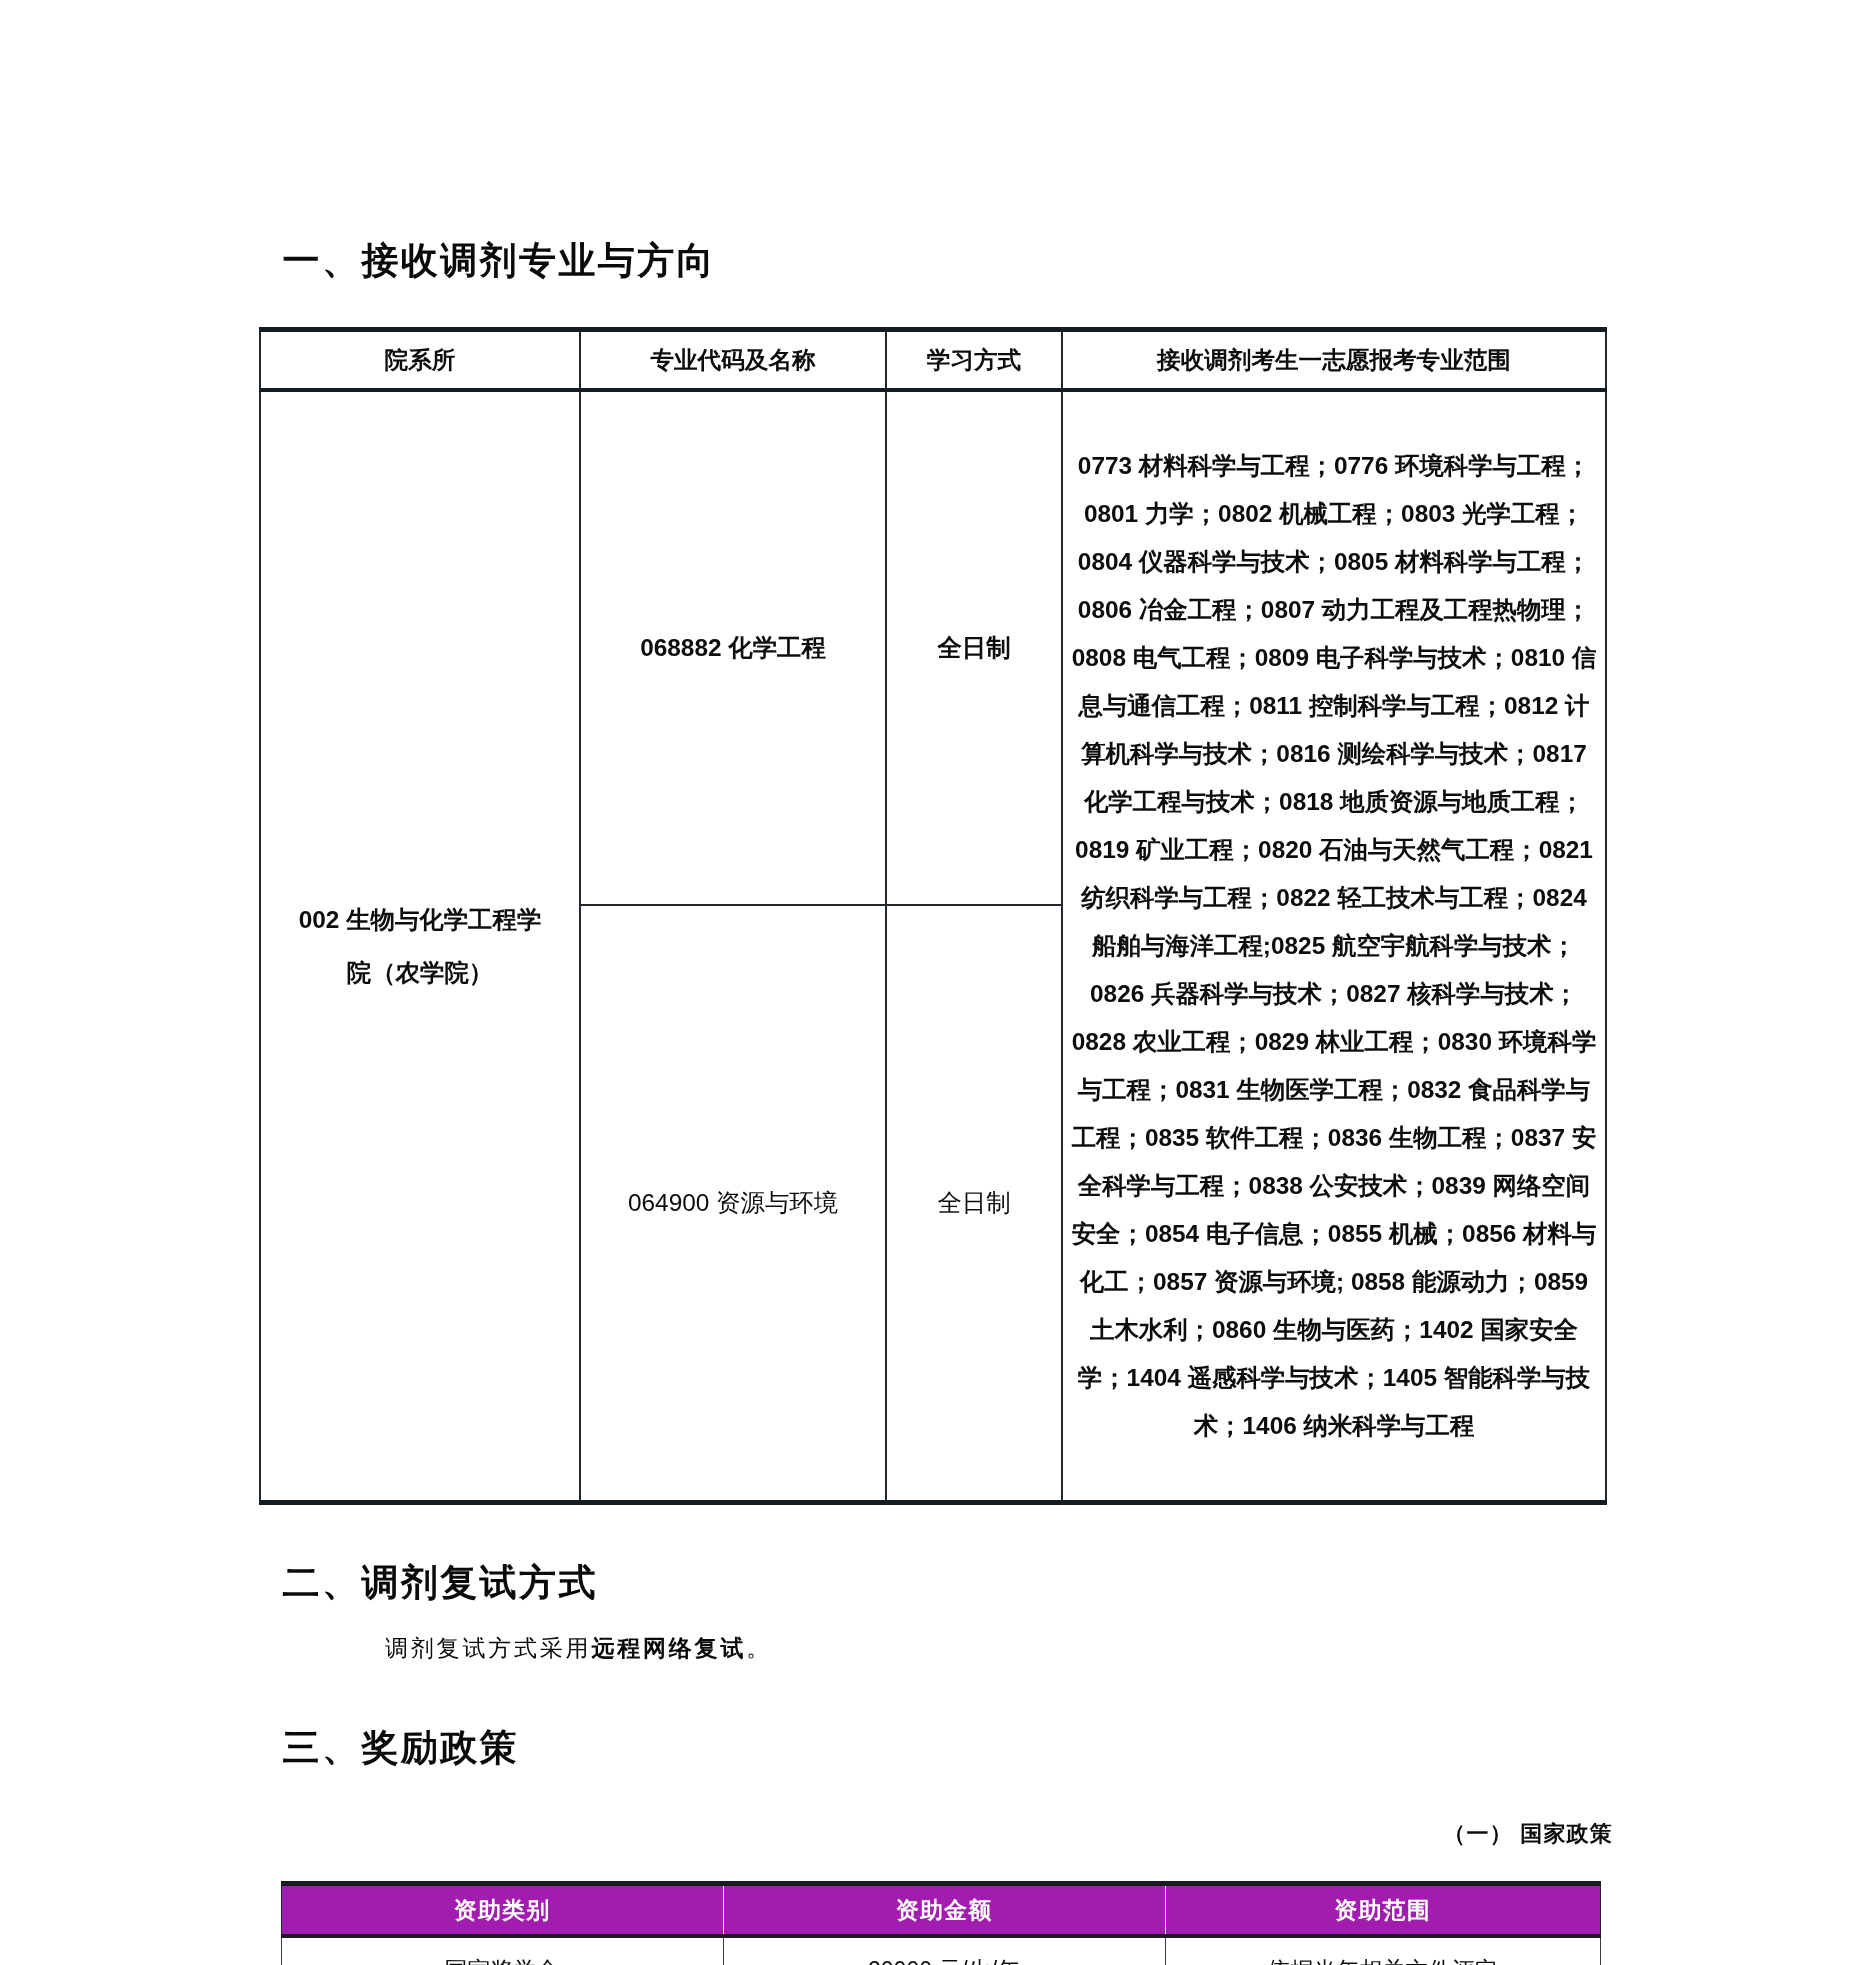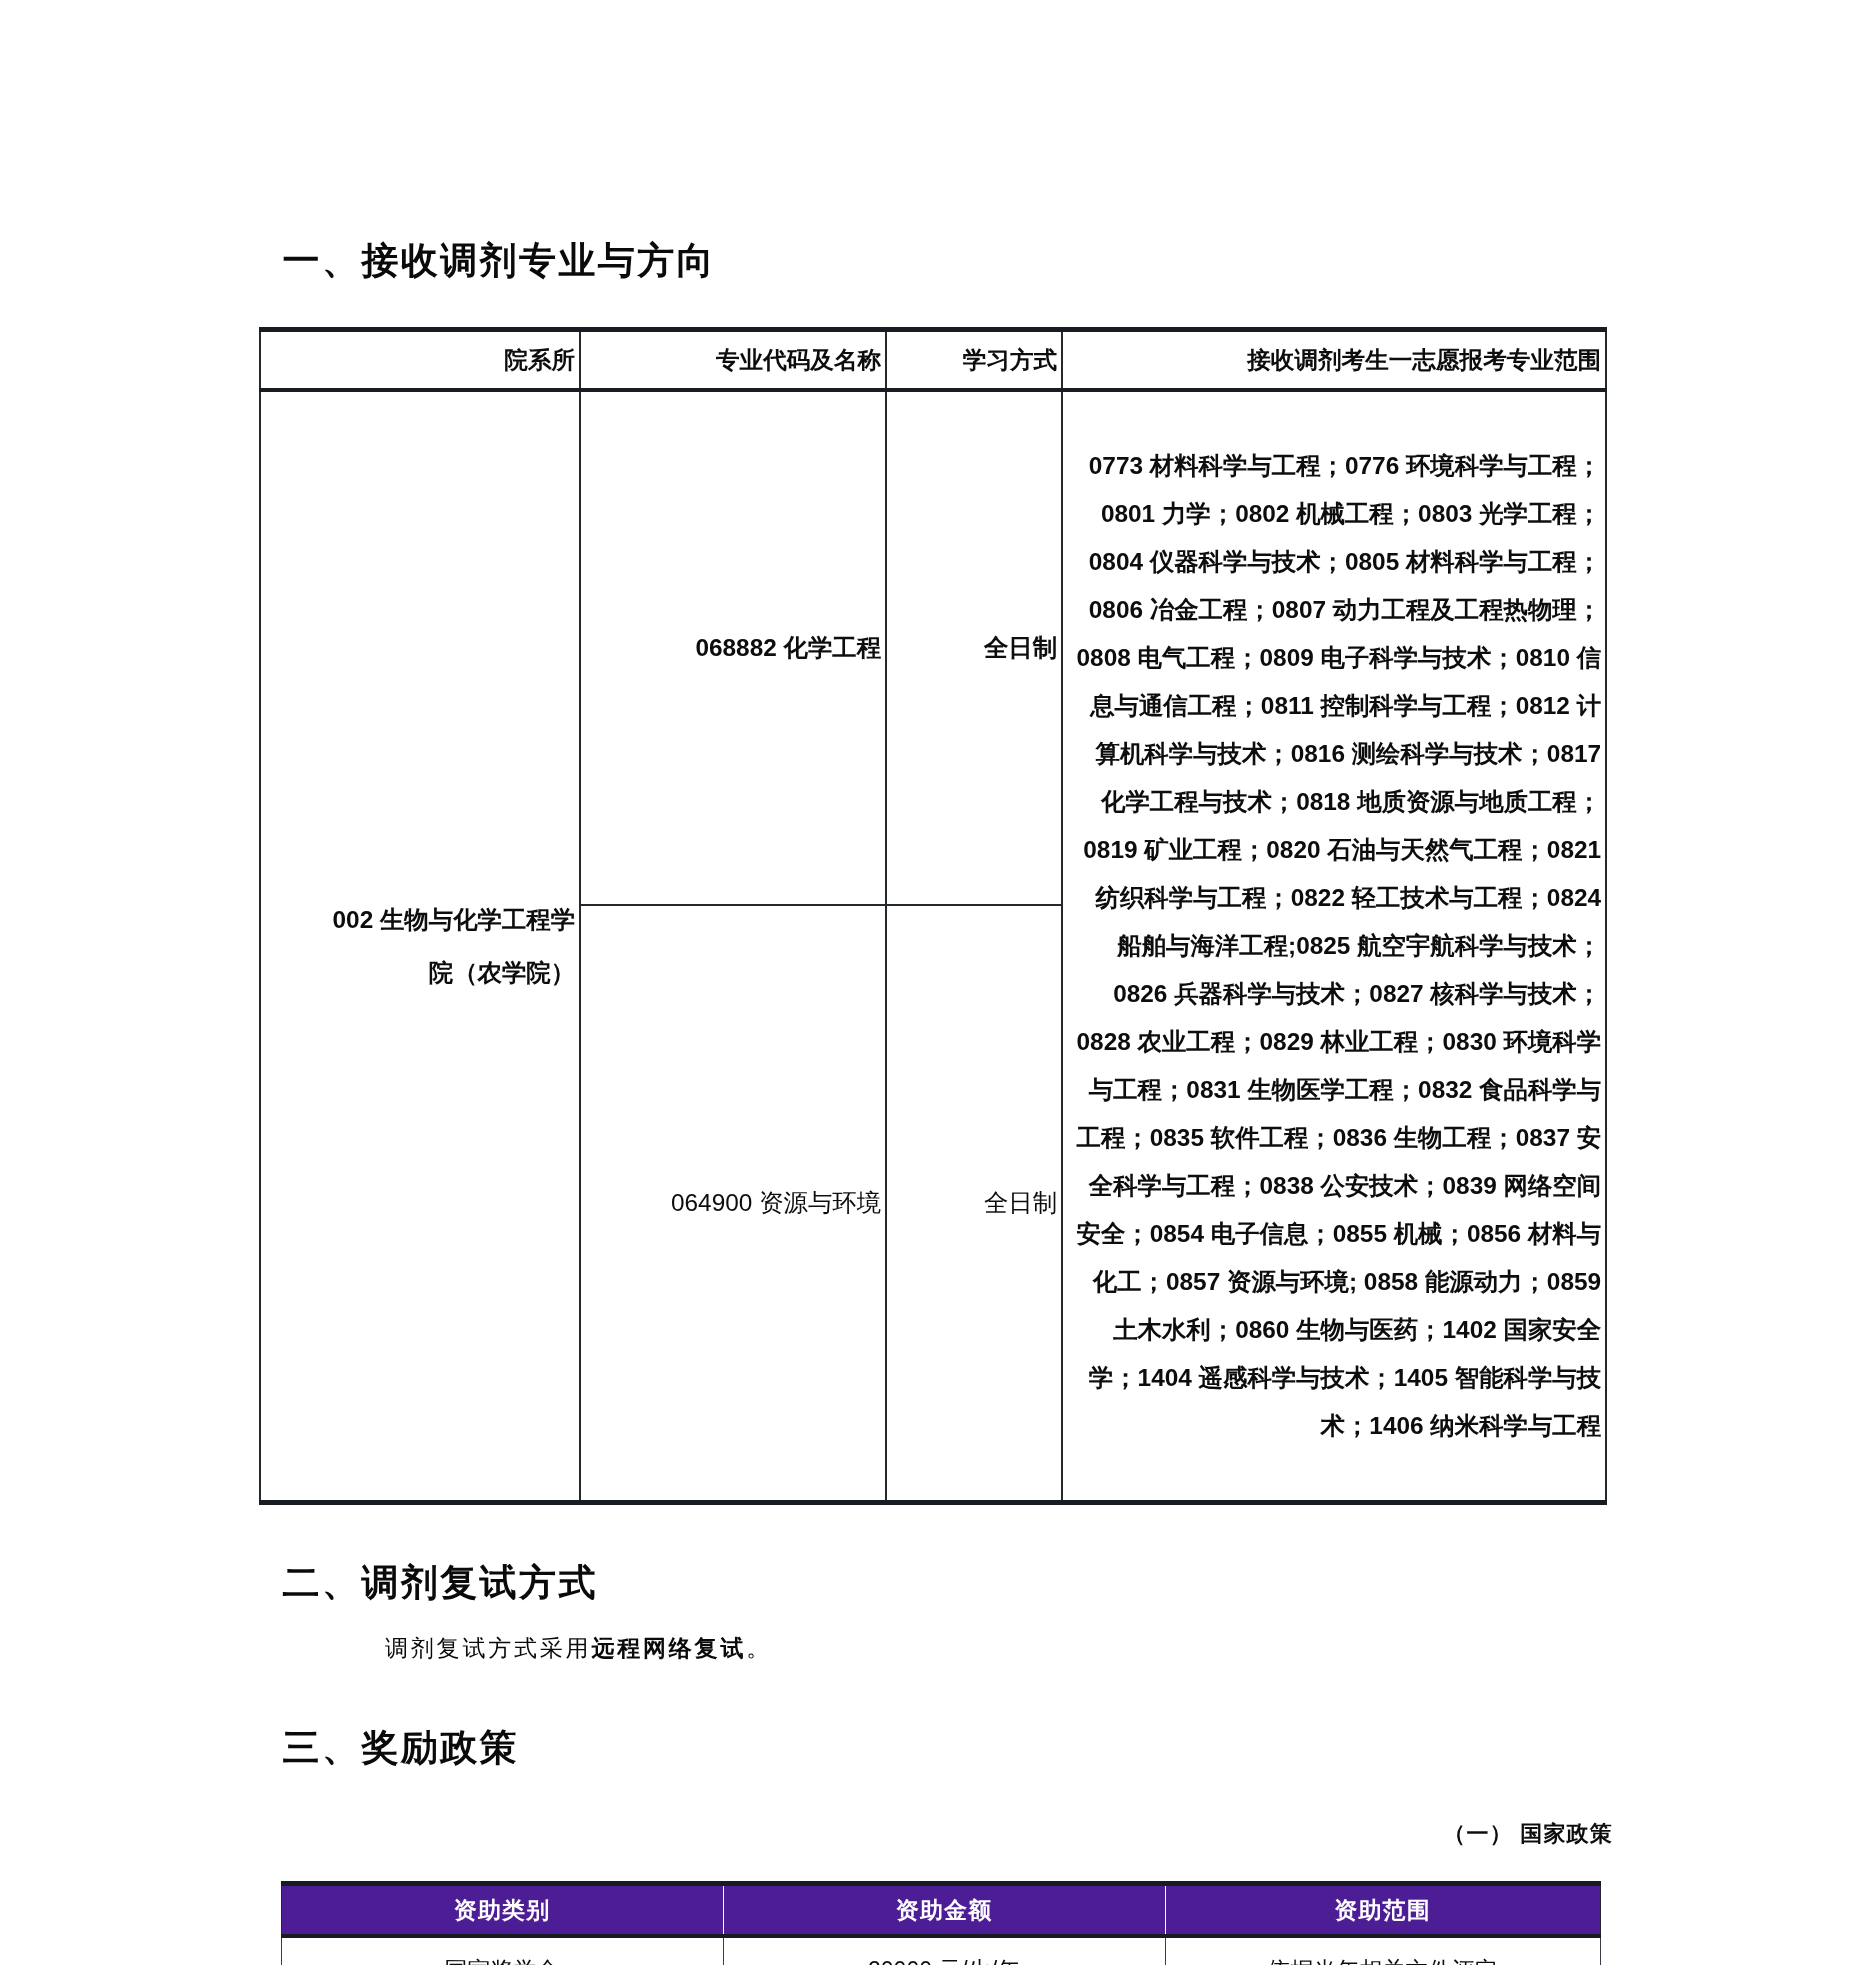--- a/index.html
+++ b/index.html
@@ -27,21 +27,21 @@
   
   table.t1 {
     border-collapse: collapse;
     table-layout: fixed;
     width: 1346px;
     font-size: 24.4px;
     color: #0d0d0d;
   }
   table.t1 th, table.t1 td {
     border: 2px solid #23272e;
-    text-align: right;
+    text-align: center;
     vertical-align: middle;
     padding: 0 3.9px;
   }
   table.t1 thead th {
     height: 61px;
     font-size: 23.6px;
     font-weight: 700;
     border-top: 5.1px solid #171b22;
     border-bottom: 4.3px solid #171b22;
   }
@@ -82,21 +82,21 @@
   
   table.t2 {
     border-collapse: collapse;
     table-layout: fixed;
     width: 1319px;
     margin: 32px 0 0 21.6px;
     font-size: 23px;
     color: #0d0d0d;
   }
   table.t2 th {
-    background: #4c1d95;
+    background: #a21caf;
     color: #ffffff;
     font-weight: 700;
     height: 52px;
     border-top: 5.1px solid #171b22;
     border-bottom: 4.3px solid #171b22;
     border-left: 1.6px solid #ffffff;
     text-align: center;
     letter-spacing: 1.2px;
   }
   table.t2 th:first-child { border-left: 1.6px solid #23272e; }

